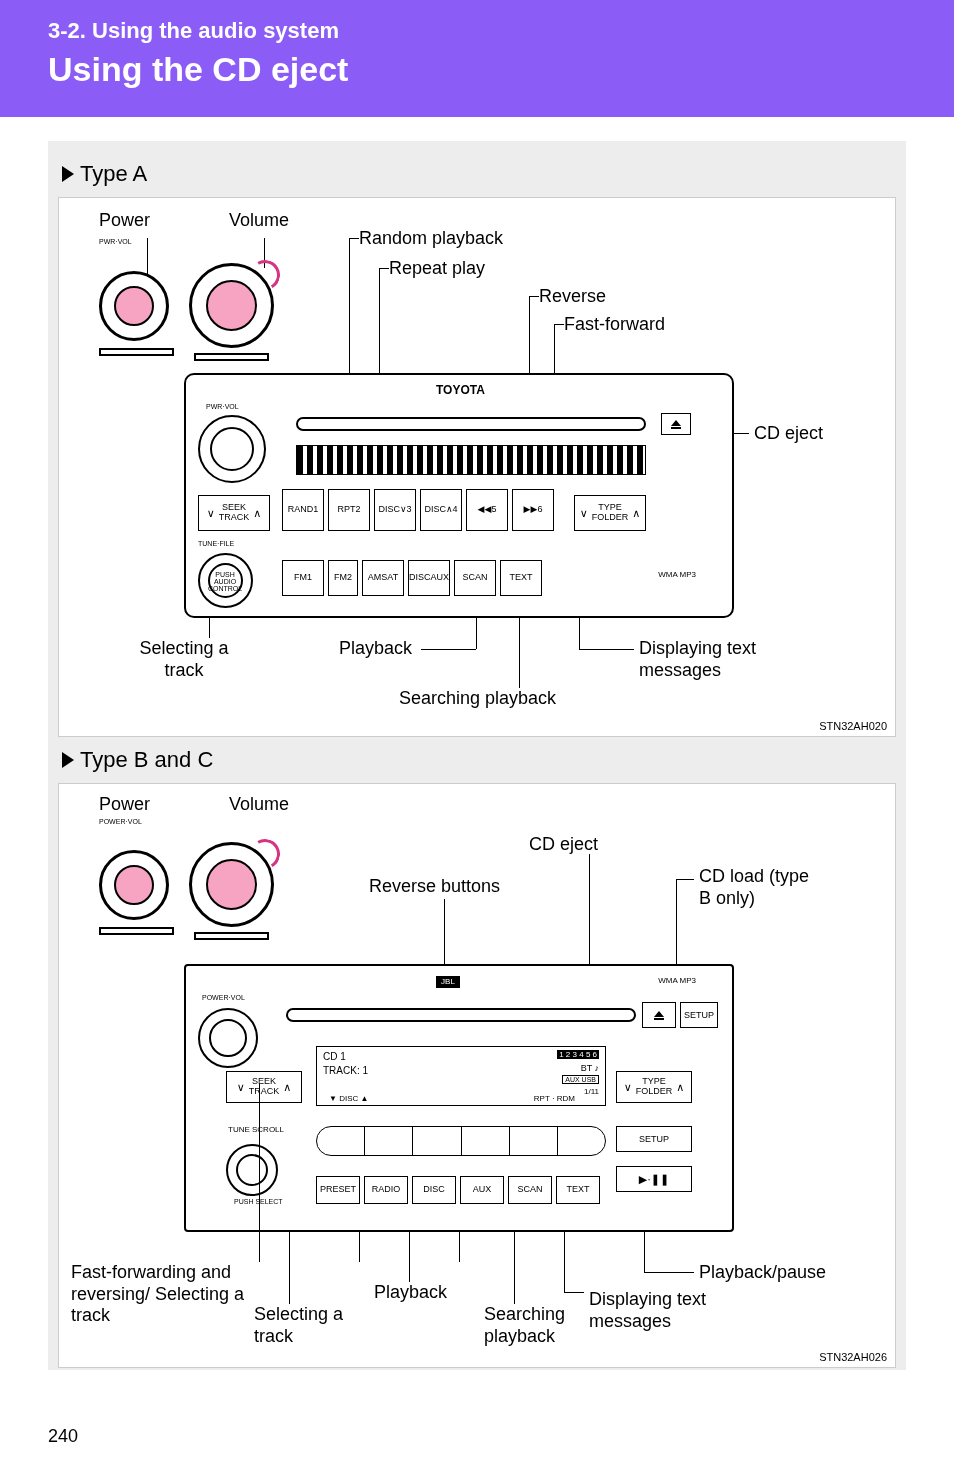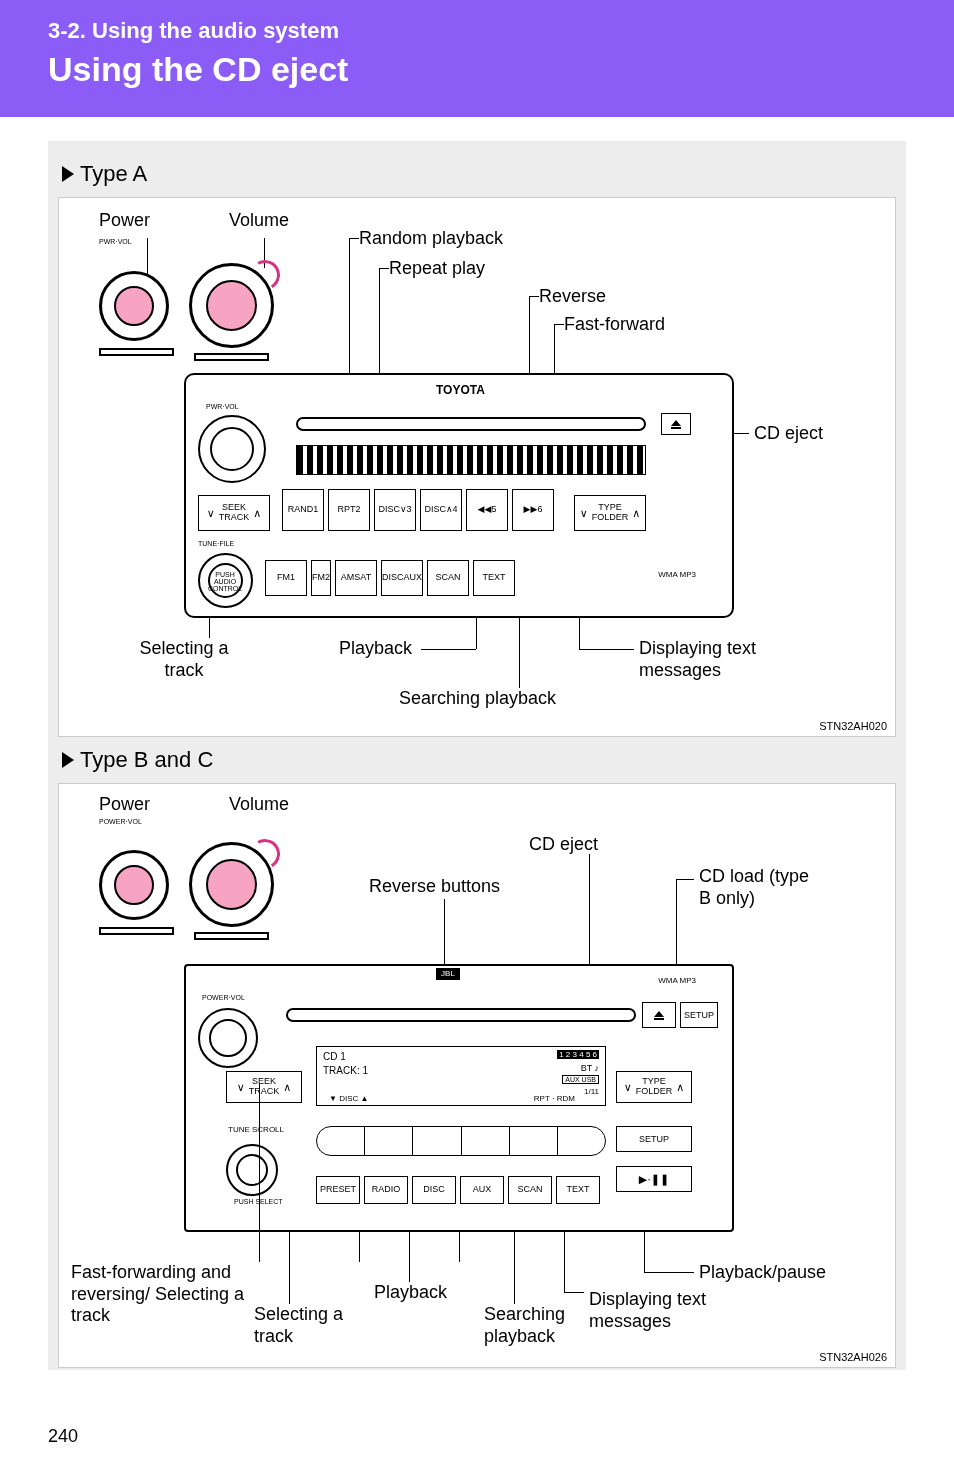--- a/index.html
+++ b/index.html
@@ -241,25 +241,25 @@
             <span style="font-size:11px">∧</span>
           </div>
         </div>
 
         <div class="tinytxt" style="left:12px;top:165px">TUNE·FILE</div>
         <div style="position:absolute;left:12px;top:178px;width:55px;height:55px;border:2px solid #000;border-radius:50%">
           <div style="position:absolute;inset:8px;border:2px solid #000;border-radius:50%"></div>
         </div>
         <div class="tinytxt" style="left:20px;top:196px;width:38px;text-align:center;line-height:1">PUSH AUDIO CONTROL</div>
 
-        <div class="btn-row" style="left:79px;top:185px">
+        <div class="btn-row" style="left:96px;top:185px">
           <div class="mini-btn" style="width:42px;height:36px">
               <span>FM1</span>
             </div>
-          <div class="mini-btn" style="width:20px;height:36px">
+          <div class="mini-btn" style="width:30px;height:36px">
               <span>FM2</span>
             </div>
           <div class="mini-btn" style="width:42px;height:36px">
               <span>AM</span>
               <span>SAT</span>
             </div>
           <div class="mini-btn" style="width:42px;height:36px">
               <span>DISC</span>
               <span>AUX</span>
             </div>
@@ -315,21 +315,21 @@
         <div style="position:absolute;left:95px;top:100px;width:75px;height:8px;border:2px solid #000"></div>
       </div>
 
       <div class="lead lead-v" style="left:530px;top:70px;height:150px"></div>
       <div class="lead lead-h" style="left:530px;top:70px;width:1px"></div>
       <div class="lead lead-v" style="left:617px;top:95px;height:130px"></div>
       <div class="lead lead-h" style="left:617px;top:95px;width:18px"></div>
       <div class="lead lead-v" style="left:385px;top:115px;height:250px"></div>
 
       <div style="position:absolute;left:125px;top:180px;width:550px;height:268px;border:2.5px solid #000;border-radius:4px;background:#fff">
-        <div style="position:absolute;left:250px;top:2px;width:24px;height:12px;background:#000;color:#fff;font-size:8px;text-align:center;line-height:12px">JBL</div>
+        <div style="position:absolute;left:250px;top:10px;width:24px;height:12px;background:#000;color:#fff;font-size:8px;text-align:center;line-height:12px">JBL</div>
         <div class="tinytxt" style="right:36px;top:10px;font-size:8px">WMA MP3</div>
         <div class="tinytxt" style="left:16px;top:28px">POWER·VOL</div>
         <div class="slot-bar" style="left:100px;top:42px;width:350px"></div>
         <div style="position:absolute;right:56px;top:36px;width:34px;height:26px;border:1.5px solid #000;display:flex;flex-direction:column;align-items:center;justify-content:center">
           <div class="eject-sym"></div>
           <div class="eject-bar"></div>
         </div>
         <div style="position:absolute;right:14px;top:36px;width:38px;height:26px;border:1.5px solid #000;font-size:9px;display:flex;align-items:center;justify-content:center">SETUP</div>
 
         <div style="position:absolute;left:12px;top:42px;width:60px;height:60px;border:2px solid #000;border-radius:50%">

